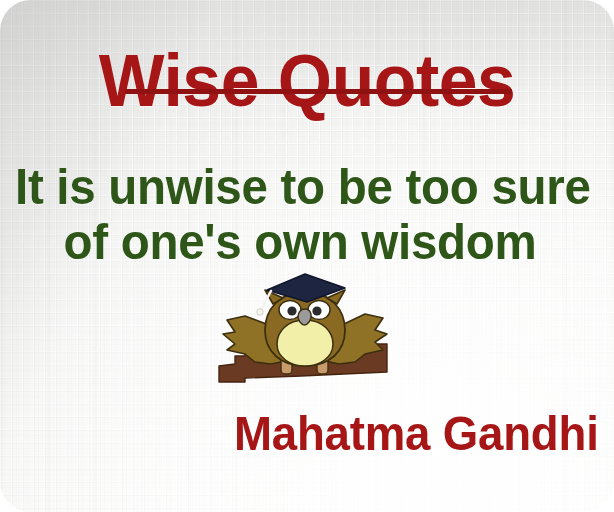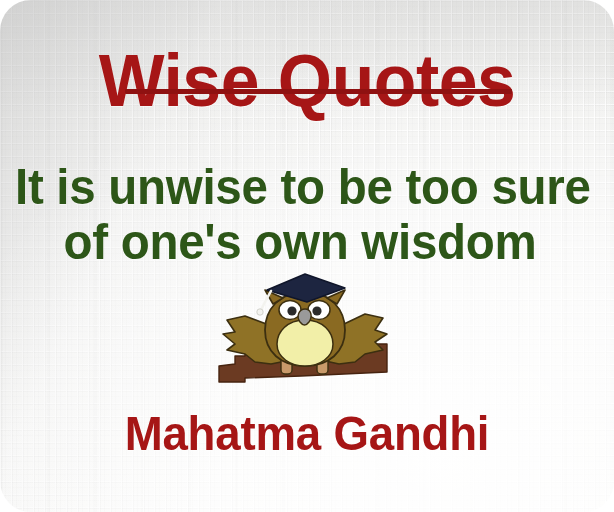--- a/index.html
+++ b/index.html
@@ -104,21 +104,21 @@
     width: 200px;
     height: 140px;
   }
 
   
   .author-block {
     position: absolute;
     left: 0;
     top: 408px;
     width: 614px;
-    text-align: center;
+    text-align: right;
   }
   .author-name {
     display: block;
     font-family: "Liberation Sans Narrow", "Liberation Sans", sans-serif;
     font-weight: bold;
     font-size: 48px;
     line-height: 52px;
     letter-spacing: -0.2px;
     color: #a61616;
     transform: scaleX(0.95);

